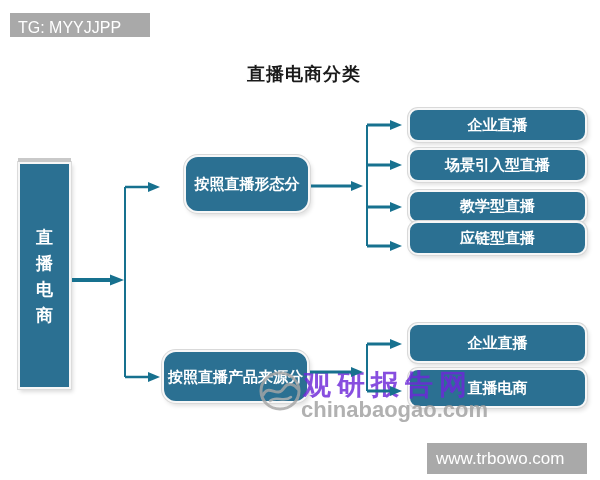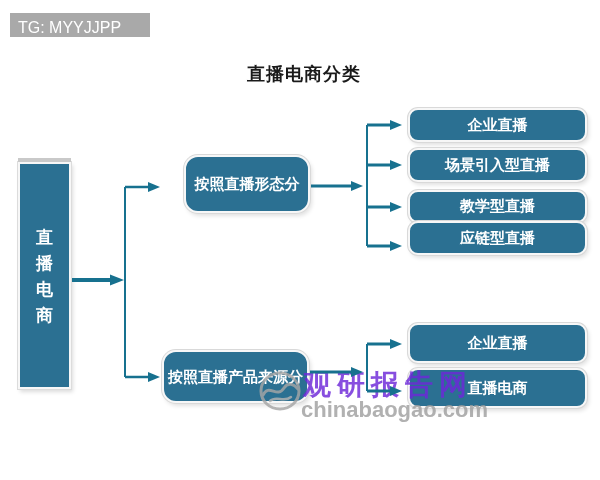--- a/index.html
+++ b/index.html
@@ -137,14 +137,17 @@
   <div class="watermark">
     <svg class="wm-logo" width="48" height="42" viewBox="0 0 48 42" aria-hidden="true">
       <ellipse cx="24" cy="21" rx="19" ry="18" fill="none" stroke="#a6a6a6" stroke-width="3"></ellipse>
       <path d="M7 25 C 13 13, 21 29, 28 18 C 32 12, 38 14, 42 19" fill="none" stroke="#a6a6a6" stroke-width="3" stroke-linecap="round"></path>
       <path d="M14 31 C 20 25, 28 33, 35 27" fill="none" stroke="#b2b2b2" stroke-width="2.5" stroke-linecap="round"></path>
     </svg>
     <div class="wm-name">观研报告网</div>
     <div class="wm-domain">chinabaogao.com</div>
   </div>
 
+  <div class="banner banner-bottom">
+    <span>www.trbowo.com</span>
+  </div>
 
 </div>
 
 </body></html>

